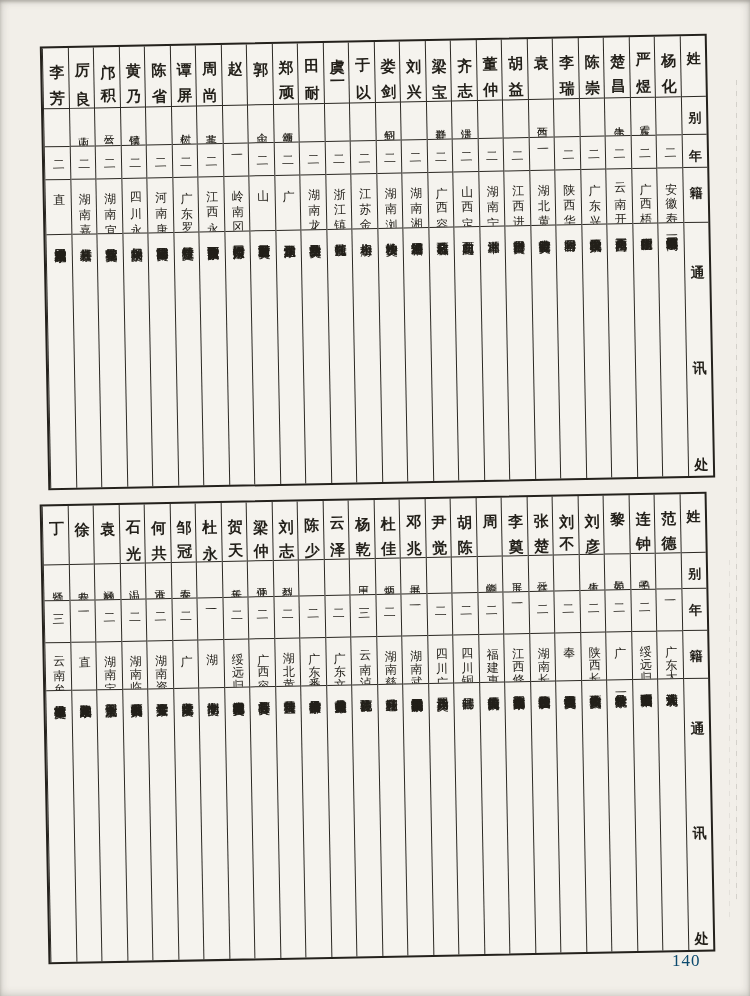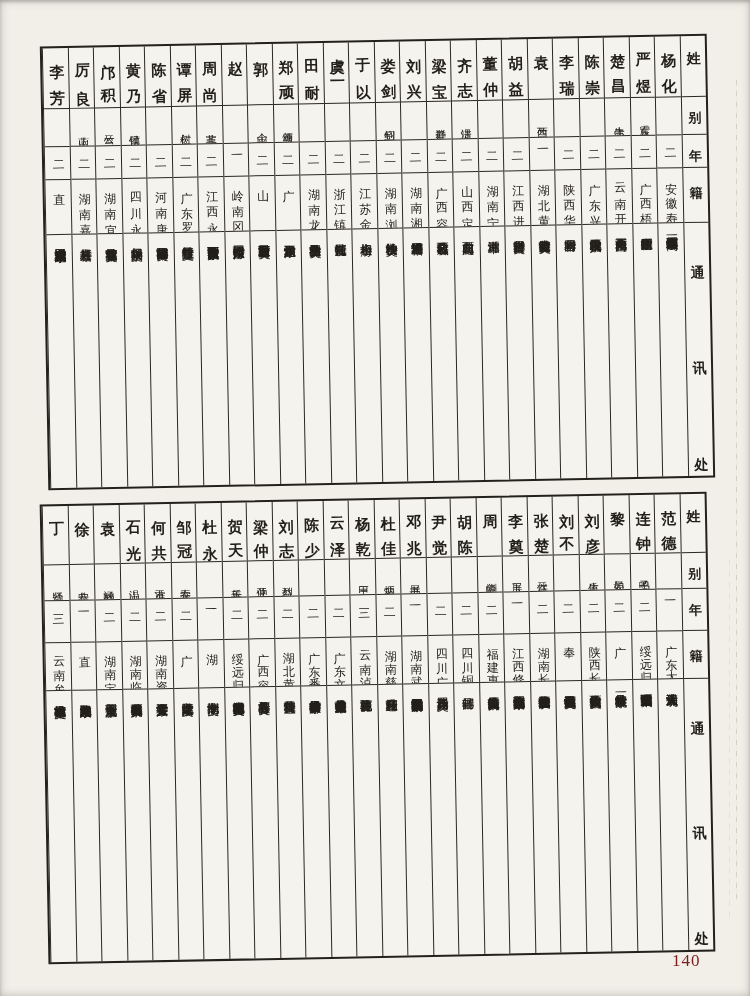--- a/index.html
+++ b/index.html
@@ -79,21 +79,21 @@
   .header-col .c-addr   { font-size: 14px; padding: 30px 0;
                           text-align: justify; text-align-last: justify; }
 
   .entries-host { display: contents; }
 
   .page-number {
     position: absolute;
     left: 672px; top: 951px;
     font-size: 17px;
     letter-spacing: 1px;
-    color: #7f1d1d;
+    color: #0c4a6e;
   }
 </style>
 </head>
 <body>
 
 <div class="page">
 
   <div class="artifact-line a1"></div>
   <div class="artifact-line a2"></div>
 

